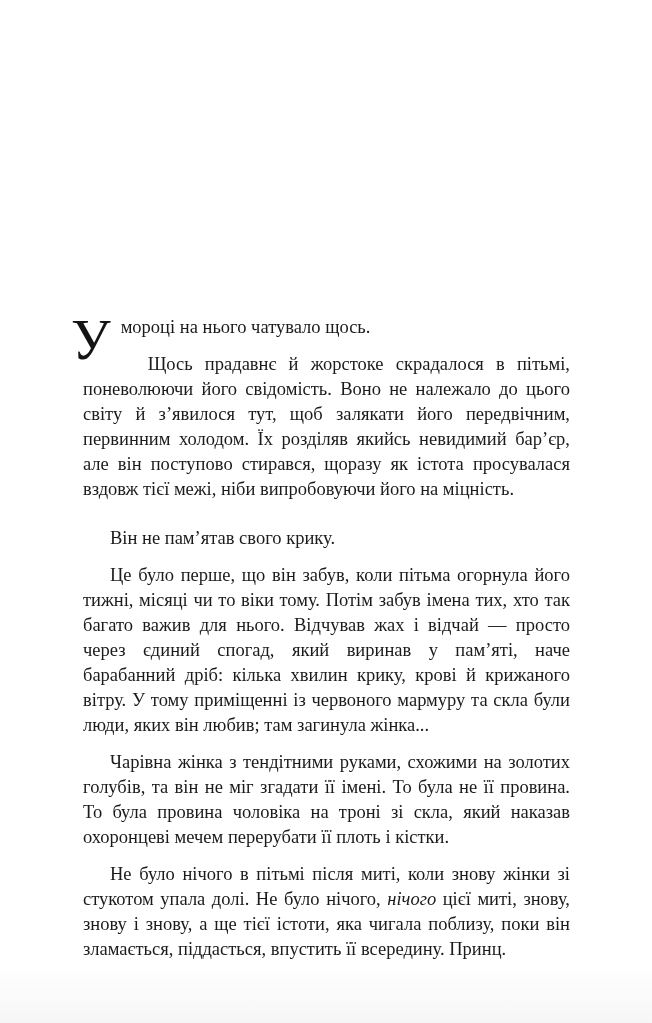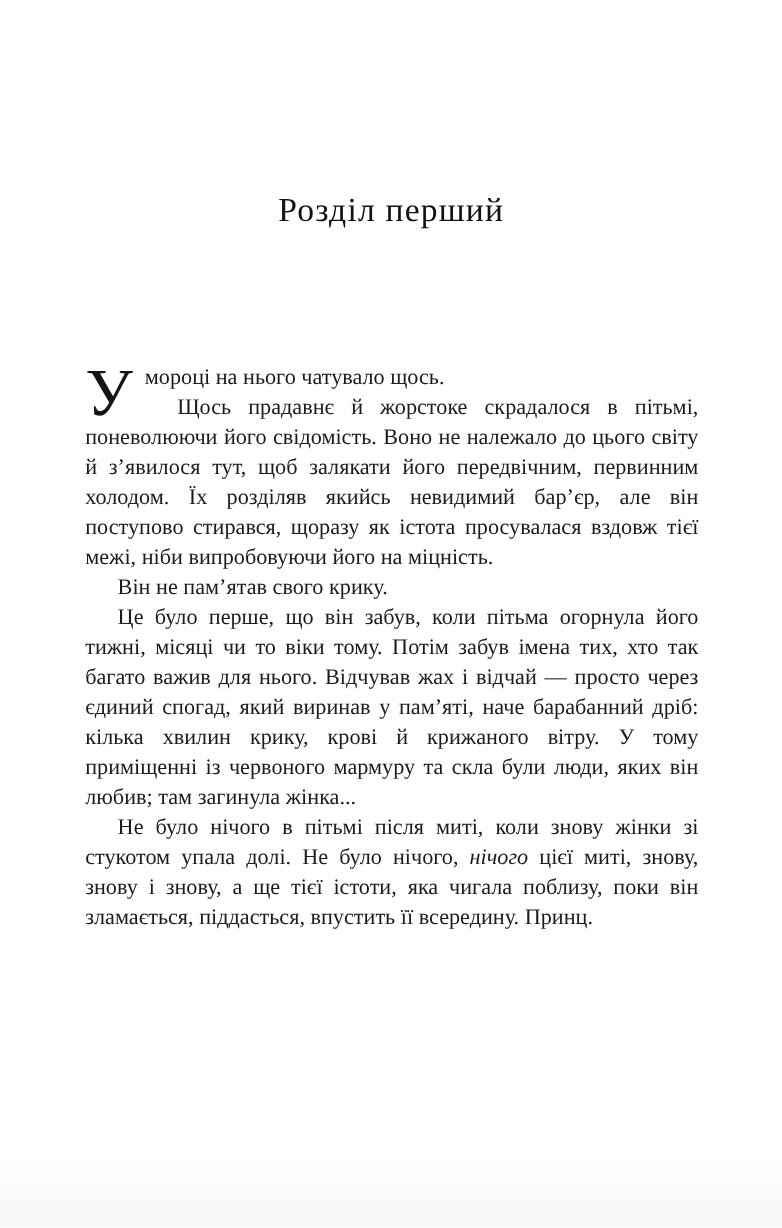--- a/index.html
+++ b/index.html
@@ -46,21 +46,21 @@
       clear: both;
     }
     .dropcap {
       float: left;
       font-size: 56px;
       line-height: 44px;
       padding: 3px 10px 0 0;
       color: #141414;
     }
     .para {
-      margin: 0;
+      margin: 12px;
       text-indent: 27px;
     }
     .no-indent {
       text-indent: 0;
     }
     .italic {
       font-style: italic;
     }
     .page-bottom-shade {
       position: absolute;
@@ -70,35 +70,35 @@
       height: 60px;
       background: linear-gradient(to bottom, rgba(0,0,0,0) 0%, rgba(0,0,0,0.035) 100%);
       pointer-events: none;
     }
   </style>
 </head>
 <body>
 
 <div class="page">
 
-  <h1 class="chapter-heading">Розділ перший</h1>
 
   <div class="body-text">
 
     <div class="opening-block">
       <span class="dropcap">У</span>
       <p class="para no-indent">мороці на нього чатувало щось.</p>
       <p class="para">Щось прадавнє й жорстоке скрадалося в пітьмі, поневолюючи його свідомість. Воно не належало до цього світу й з’явилося тут, щоб залякати його передвічним, первинним холодом. Їх розділяв якийсь невидимий бар’єр, але він поступово стирався, щоразу як істота просувалася вздовж тієї межі, ніби випробовуючи його на міцність.</p>
     </div>
 
     <p class="para">Він не пам’ятав свого крику.</p>
 
     <p class="para">Це було перше, що він забув, коли пітьма огорнула його тижні, місяці чи то віки тому. Потім забув імена тих, хто так багато важив для нього. Відчував жах і відчай — просто через єдиний спогад, який виринав у пам’яті, наче барабанний дріб: кілька хвилин крику, крові й крижаного вітру. У тому приміщенні із червоного мармуру та скла були люди, яких він любив; там загинула жінка...</p>
 
 
+    <p class="para">Чарівна жінка з тендітними руками, схожими на золотих голубів, та він не міг згадати її імені. То була не її провина. То була провина чоловіка на троні зі скла, який наказав охоронцеві мечем перерубати її плоть і кістки.</p>
 
     <p class="para"><span>Не було нічого в пітьмі після миті, коли знову жінки зі стукотом упала долі. Не було нічого, </span><span class="italic">нічого</span><span> цієї миті, знову, знову і знову, а ще тієї істоти, яка чигала поблизу, поки він зламається, піддасться, впустить її всередину. Принц.</span></p>
 
   </div>
 
   <div class="page-bottom-shade"></div>
 
 </div>
 
 </body></html>

